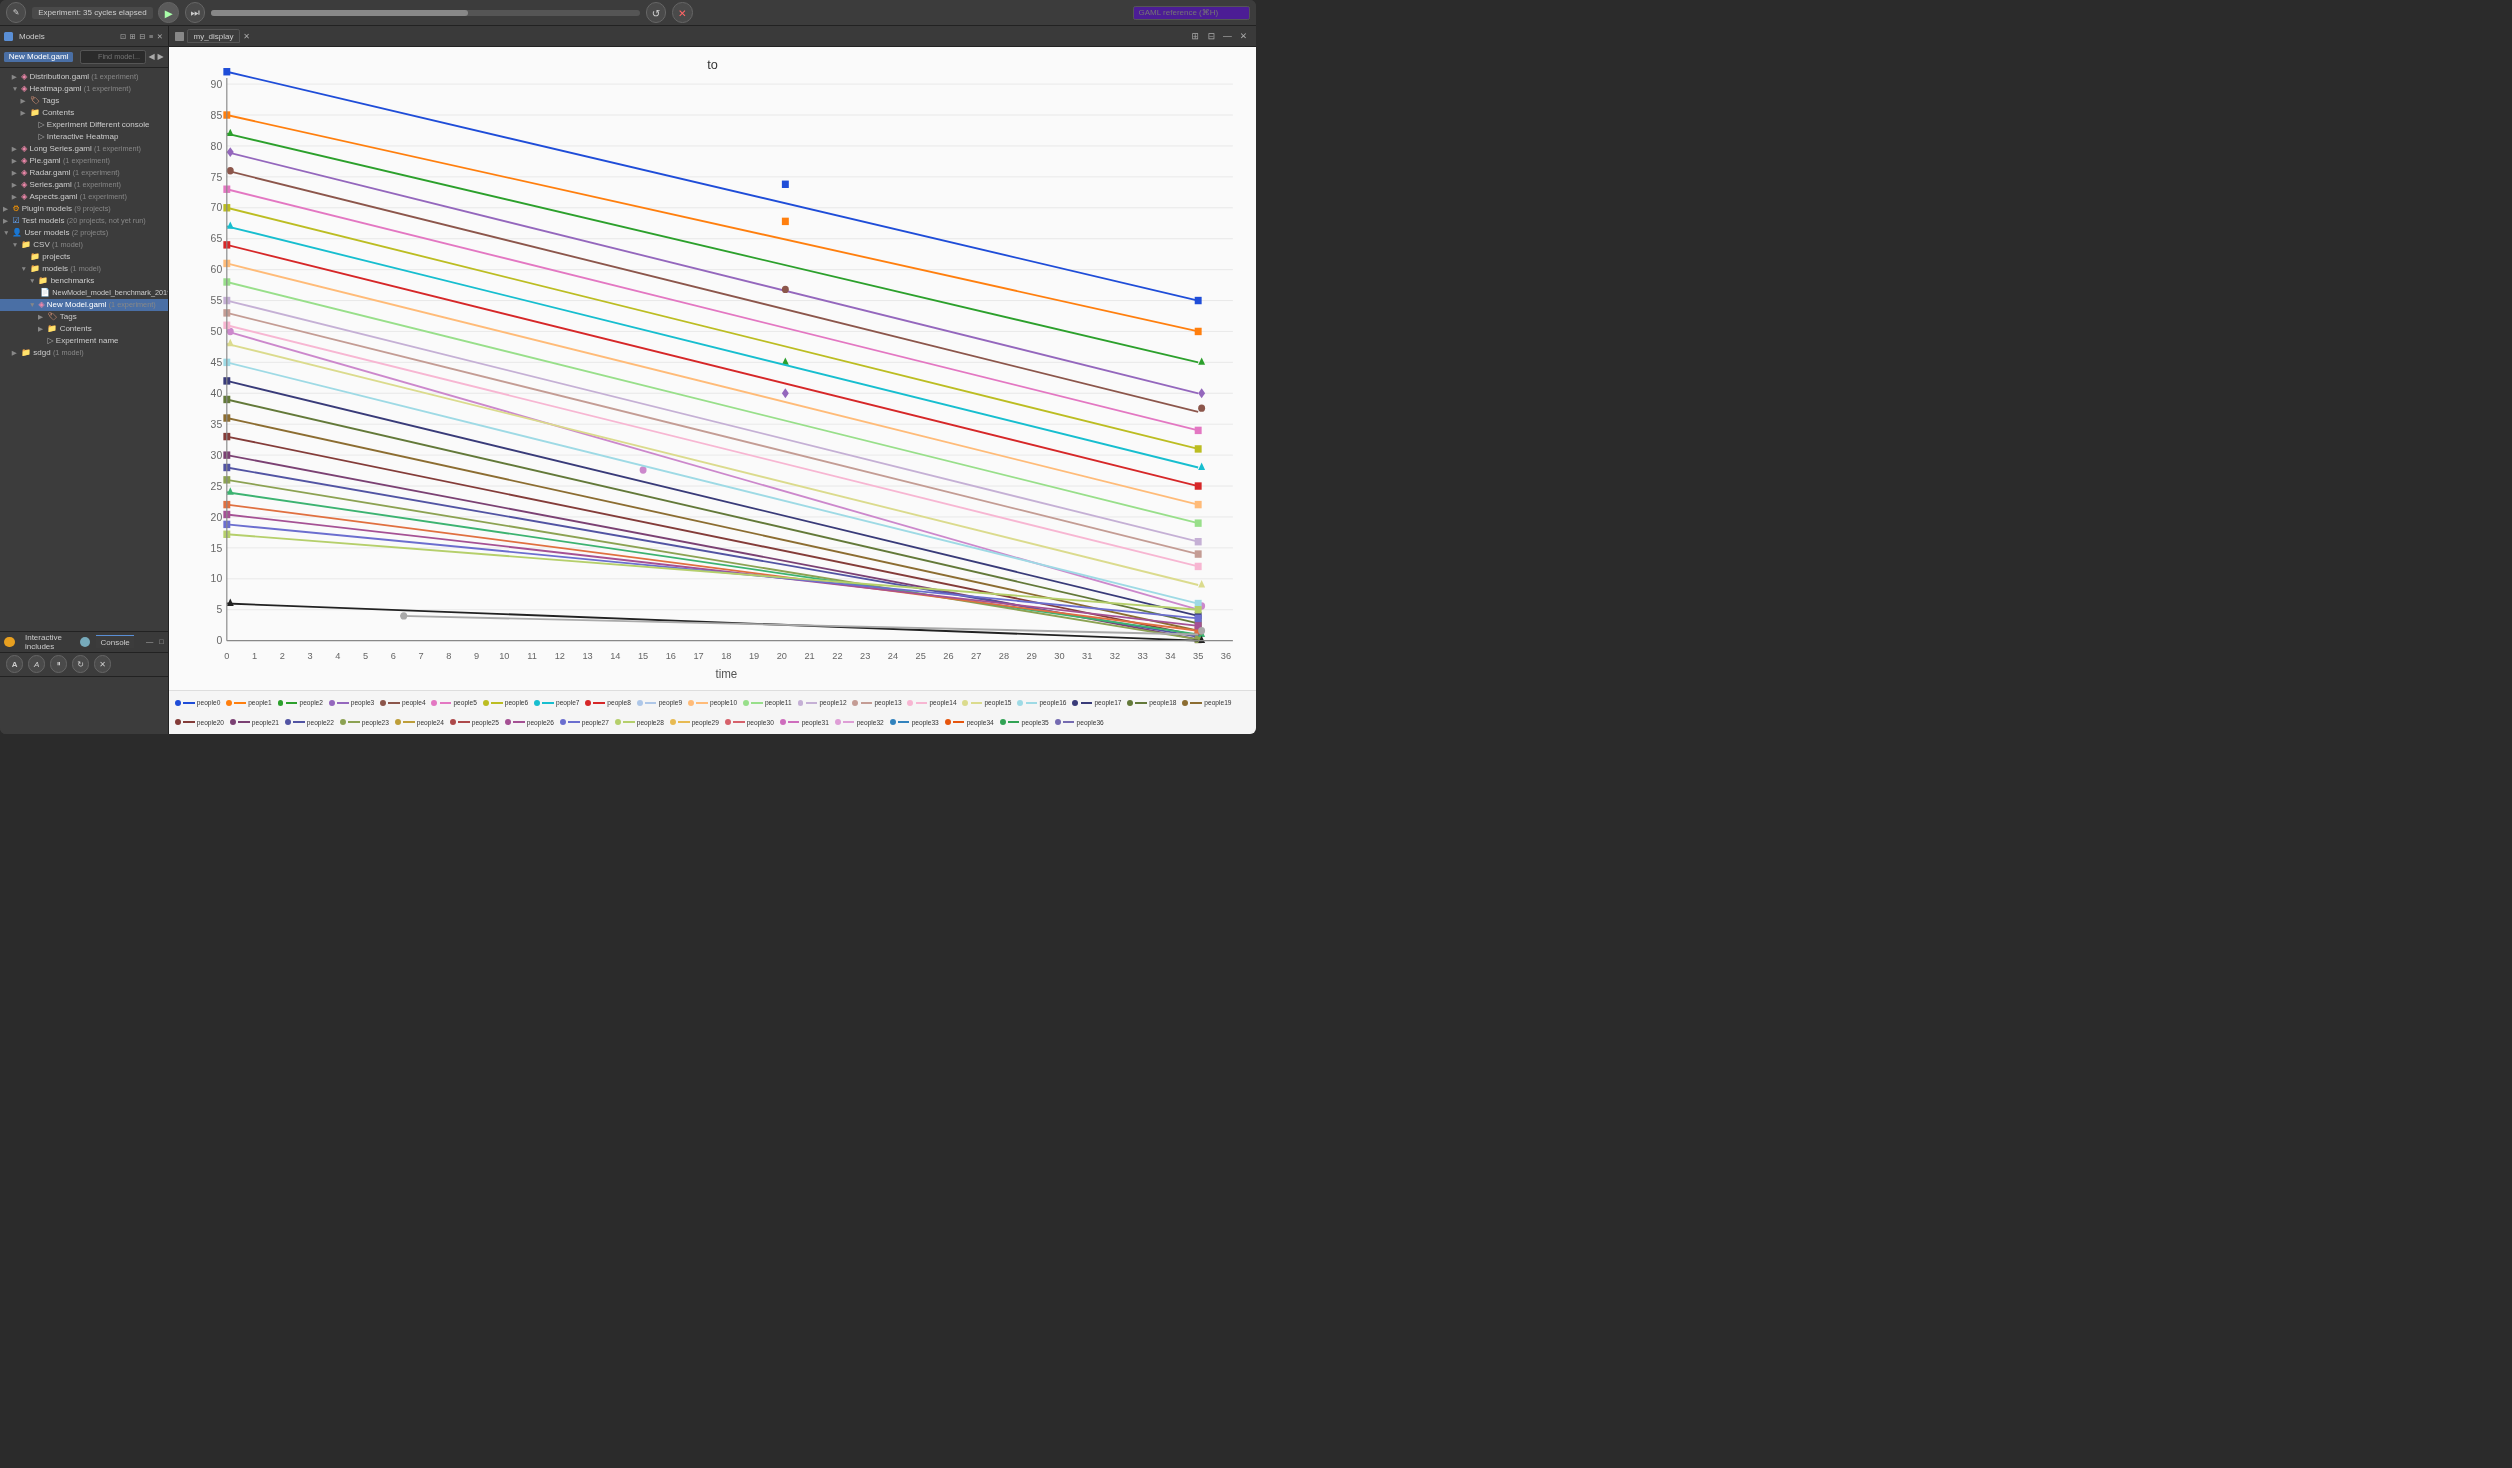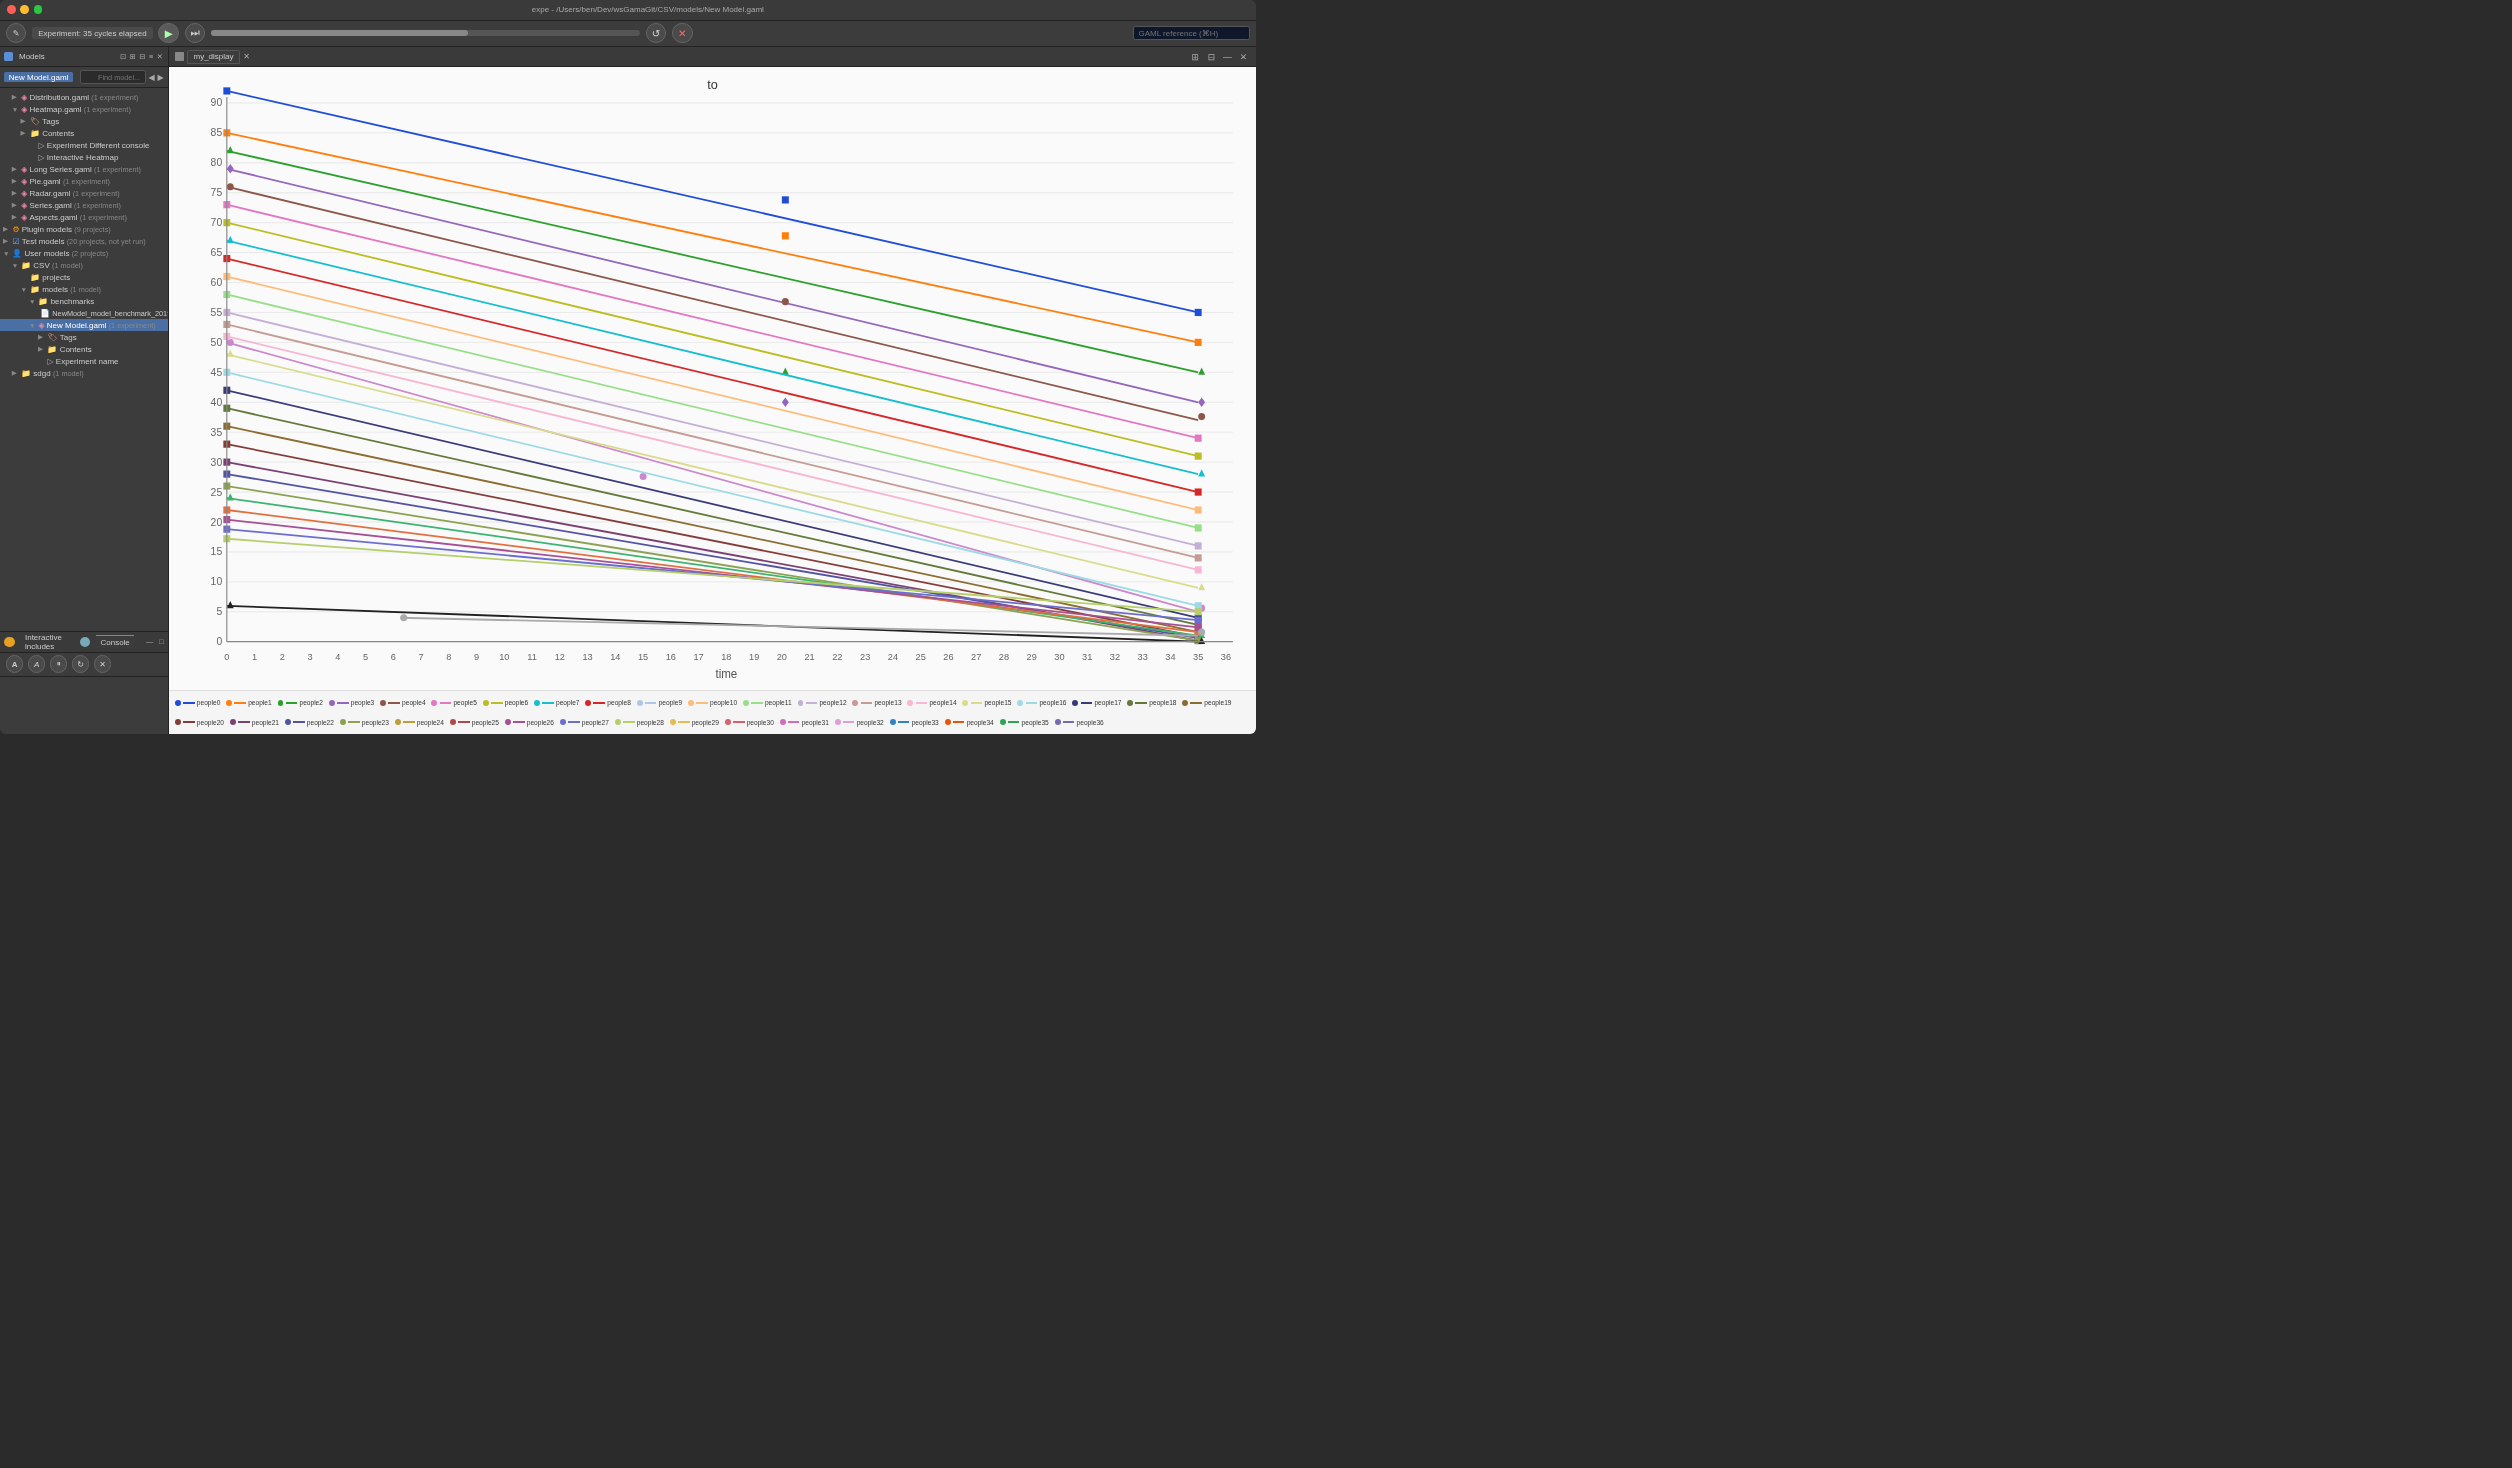--- a/index.html
+++ b/index.html
@@ -77,21 +77,21 @@
       width: 60%;
     }
     .experiment-label {
       color: #ccc;
       font-size: 8px;
       background: #4a4a4a;
       padding: 1.5px 5.9px;
       border-radius: 2.2px;
     }
     .search-gaml {
-      background: #0f172a;
+      background: #4c1d95;
       border: 0.7px solid #555;
       border-radius: 2.2px;
       color: #aaa;
       padding: 1.5px 4.4px;
       font-size: 8px;
       width: 117px;
     }
     .main-area {
       flex: 1;
       display: flex;
@@ -289,26 +289,20 @@
     }
     .sidebar-icon-btn {
       font-size: 7.3px; color: #aaa; cursor: pointer; padding: 0.7px;
     }
   </style>
 </head>
 <body>
 
 <div class="window">
 
-  <div class="titlebar">
-    <div class="traffic-light tl-red"></div>
-    <div class="traffic-light tl-yellow"></div>
-    <div class="traffic-light tl-green"></div>
-    <div class="title-text">expe - /Users/ben/Dev/wsGamaGit/CSV/models/New Model.gaml</div>
-  </div>
 
   <div class="toolbar">
     <div class="toolbar-btn" style="font-size:8px;">✎</div>
     <div class="experiment-label">Experiment: 35 cycles elapsed</div>
     <div class="toolbar-btn play">▶</div>
     <div class="toolbar-btn">⏭</div>
     <div class="progress-bar-container">
       <div class="progress-bar-fill"></div>
     </div>
     <div class="toolbar-btn">↺</div>

